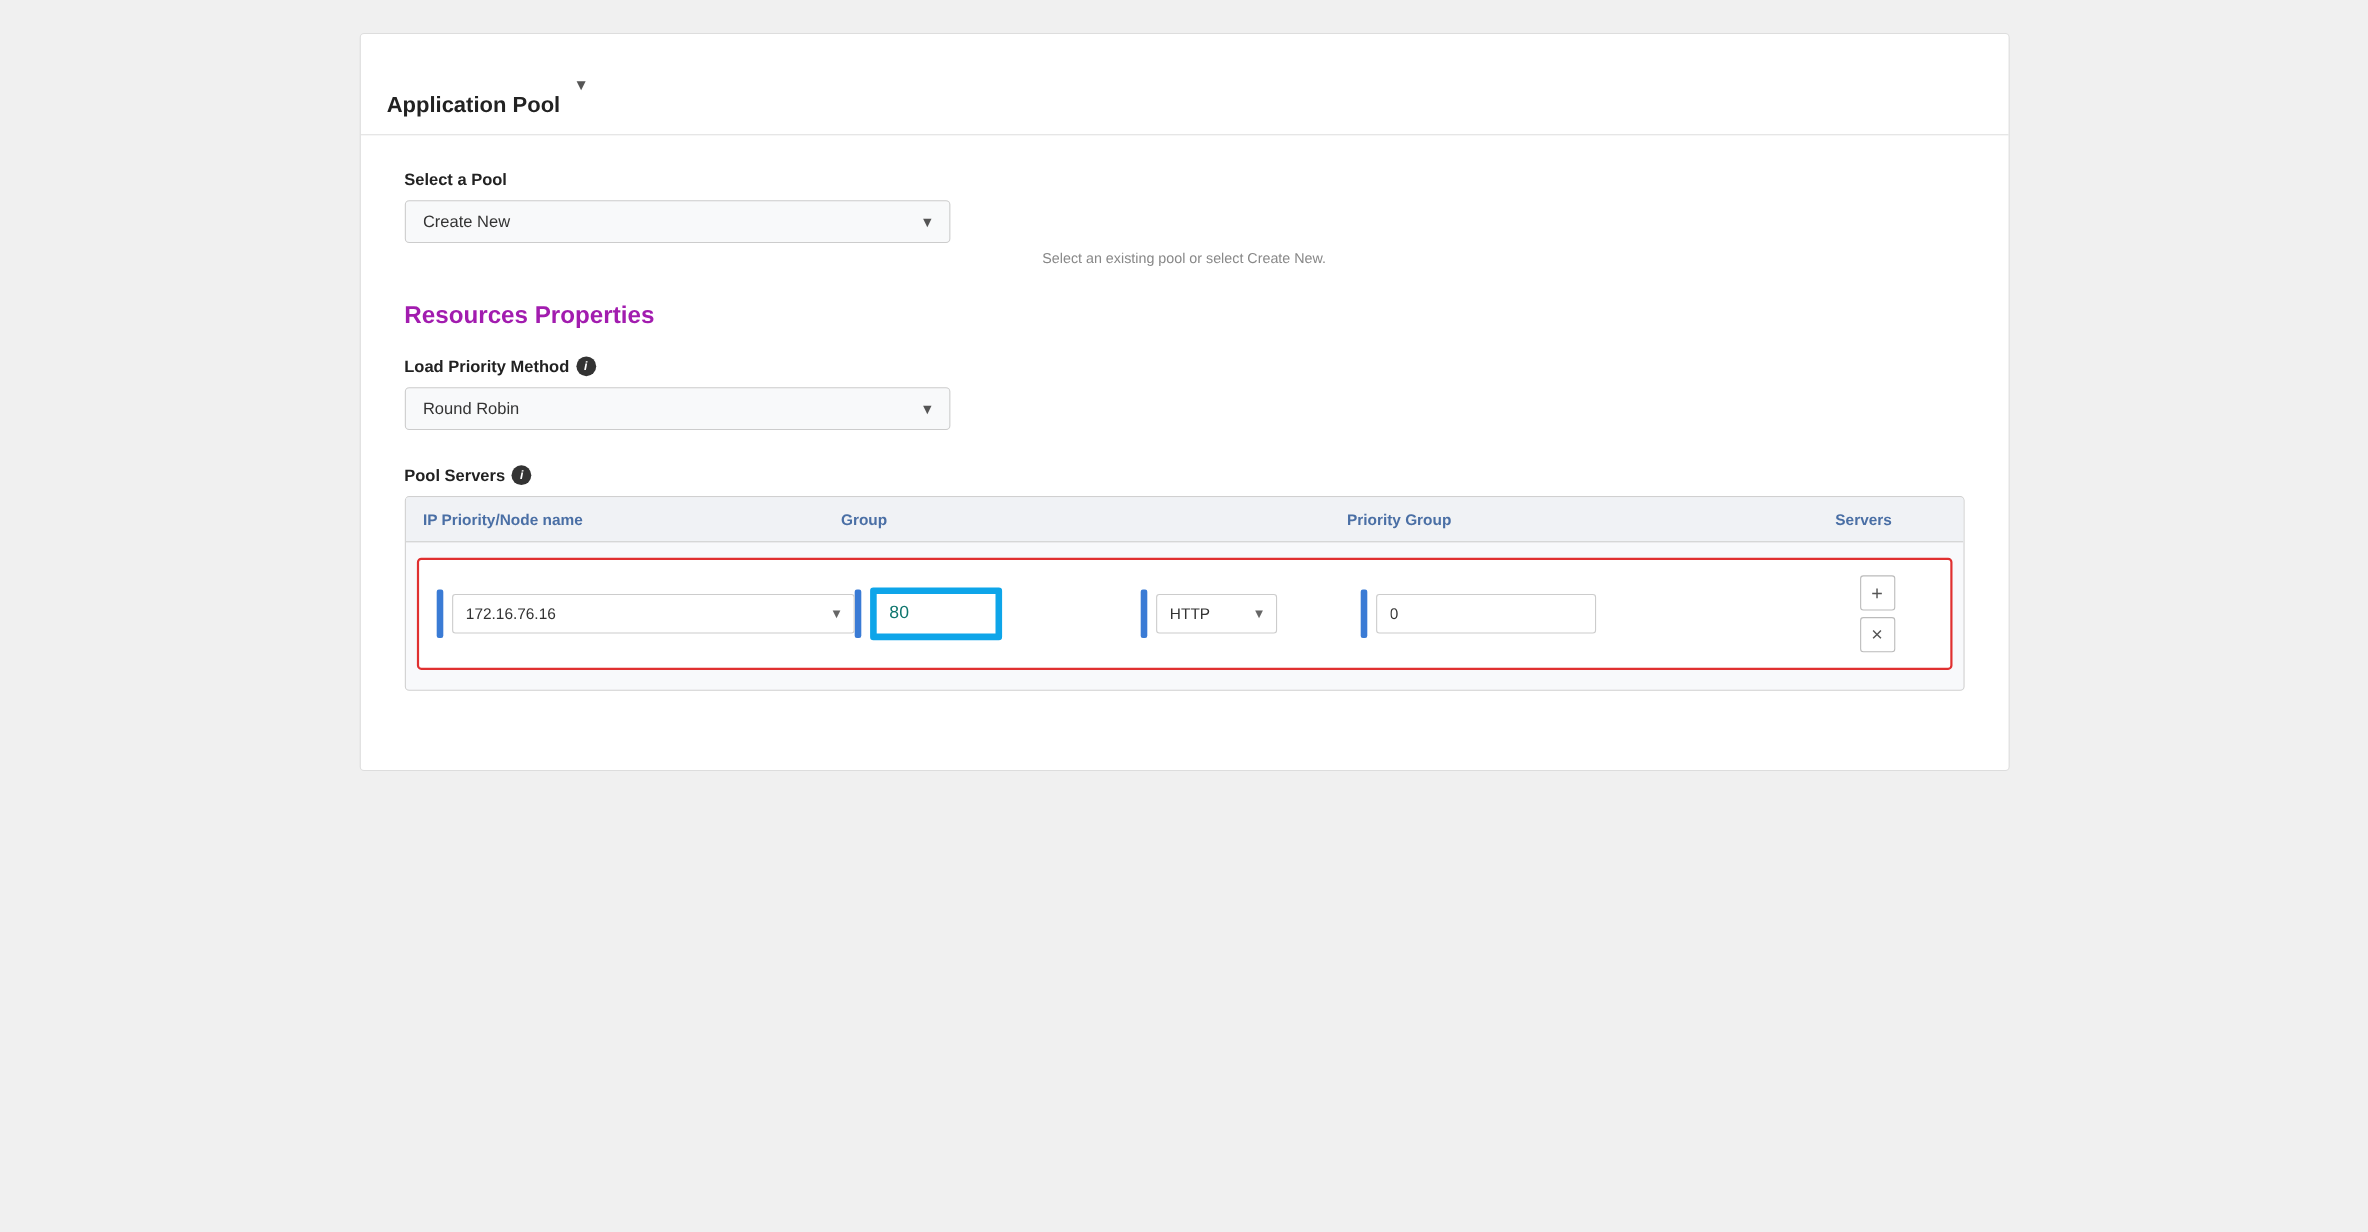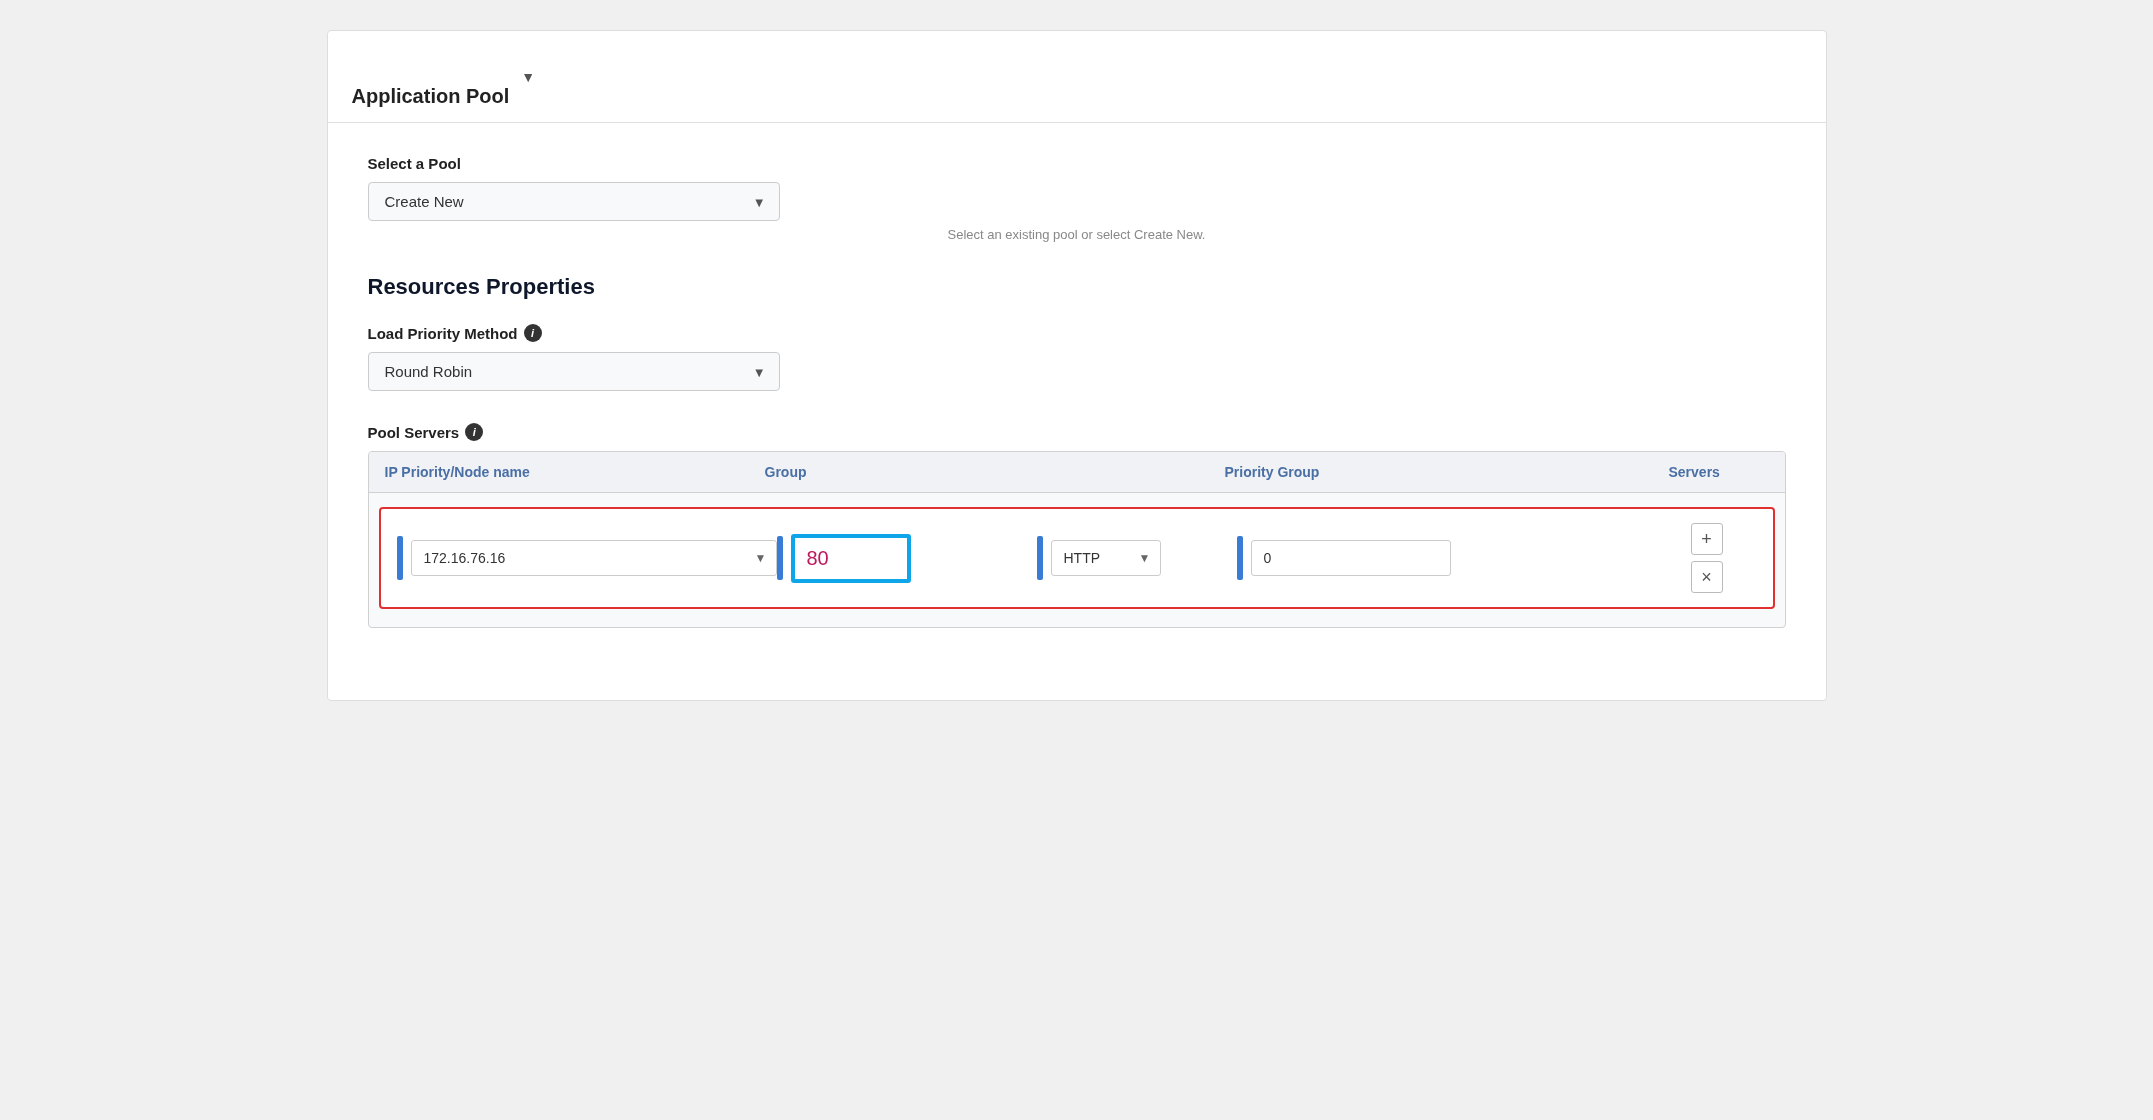--- a/index.html
+++ b/index.html
@@ -84,21 +84,21 @@
       color: #fff;
       font-size: 11px;
       font-weight: 700;
       cursor: pointer;
       font-style: italic;
     }
 
     .select-wrapper {
       position: relative;
       display: inline-block;
-      width: 412px;
+      width: 496px;
     }
 
     .select-control {
       width: 100%;
       padding: 10px 40px 10px 16px;
       border: 1px solid #ccc;
       border-radius: 4px;
       background: #f8f9fa;
       font-size: 15px;
       color: #333;
@@ -121,21 +121,21 @@
     .helper-text {
       font-size: 13px;
       color: #888;
       margin-top: 6px;
       text-align: center;
     }
 
     .section-title {
       font-size: 22px;
       font-weight: 700;
-      color: #0f172a;
+      color: #a21caf;
       margin-bottom: 24px;
     }
 
     .pool-servers-table {
       width: 100%;
       border: 1px solid #d0d0d0;
       border-radius: 4px;
       overflow: hidden;
       background: #f8f9fb;
     }
@@ -206,24 +206,24 @@
       top: 50%;
       transform: translateY(-50%);
       pointer-events: none;
       color: #666;
       font-size: 12px;
     }
 
     .port-input {
       width: 120px;
       padding: 9px 12px;
-      border: 4px solid #0ea5e9;
+      border: 6px solid #0ea5e9;
       border-radius: 3px;
-      font-size: 20px;
-      color: #be185d;
+      font-size: 16px;
+      color: #0f766e;
       background: #fff;
       outline: none;
     }
 
     .protocol-select-wrapper {
       position: relative;
     }
 
     .protocol-select {
       padding: 9px 36px 9px 12px;

